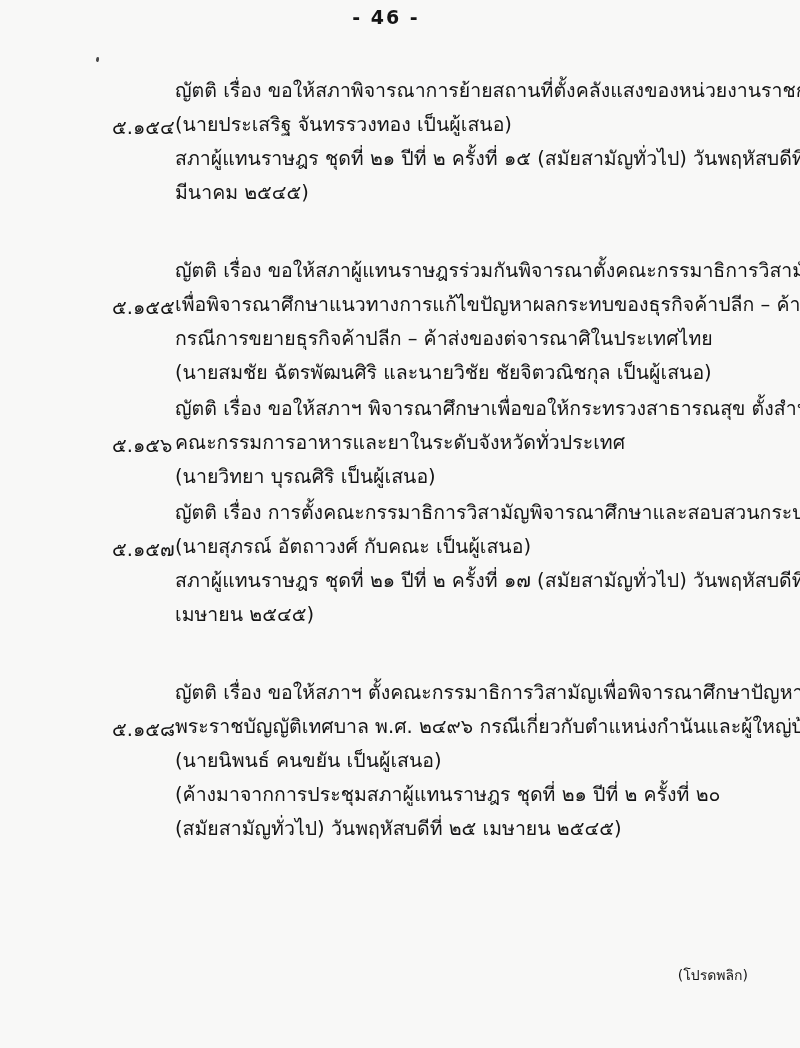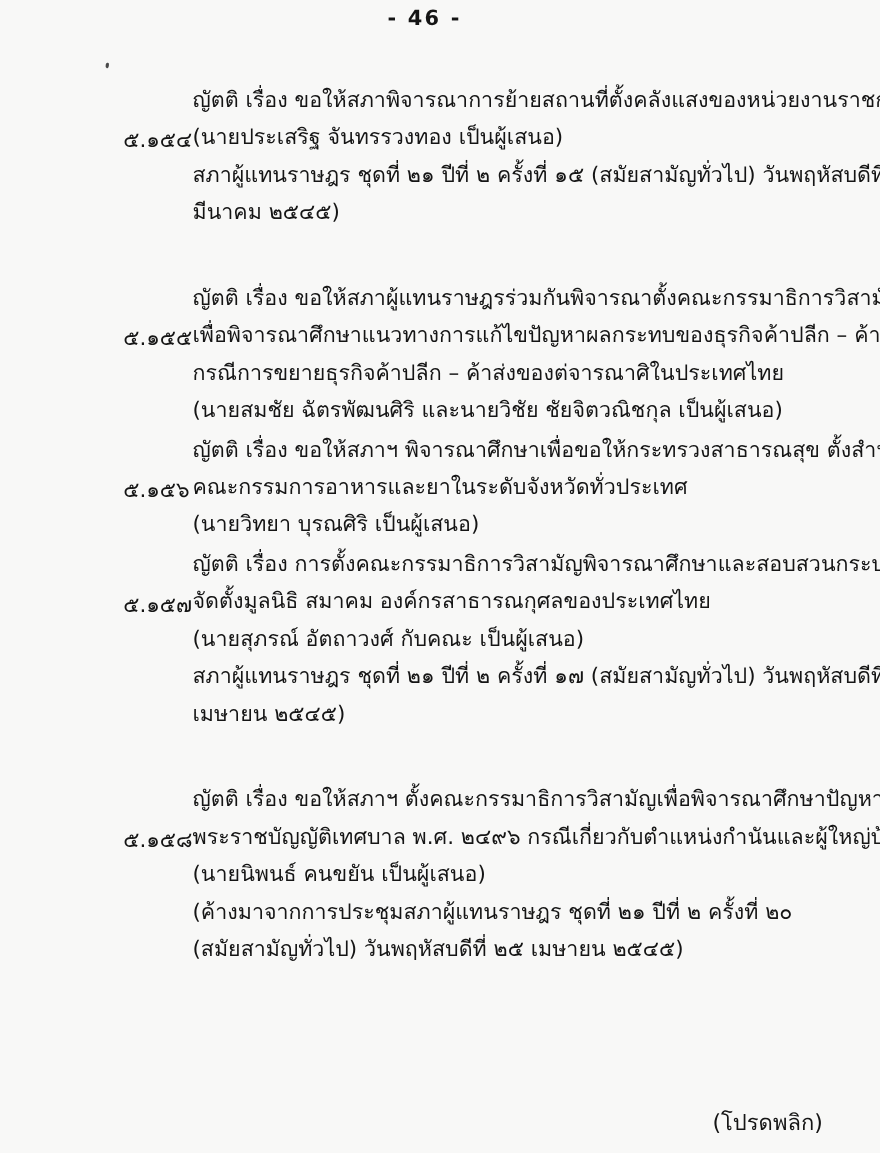--- a/index.html
+++ b/index.html
@@ -60,23 +60,23 @@
     flex: 1 1 auto;
     min-width: 0;
   }
   .line {
     font-size: 19.5px;
     line-height: 34px;
     white-space: nowrap;
   }
   .footer-note {
     position: absolute;
-    top: 1004px;
+    top: 964px;
     right: 52px;
-    font-size: 20px;
+    font-size: 14px;
   }
 </style>
 </head>
 <body>
 
 <div class="page-number">- 46 -</div>
 <div class="stray-dot"></div>
 
 <div class="content">
 
@@ -106,21 +106,20 @@
       <div class="line">ญัตติ เรื่อง ขอให้สภาฯ พิจารณาศึกษาเพื่อขอให้กระทรวงสาธารณสุข ตั้งสำนักงาน</div>
       <div class="line">คณะกรรมการอาหารและยาในระดับจังหวัดทั่วประเทศ</div>
       <div class="line">(นายวิทยา บุรณศิริ เป็นผู้เสนอ)</div>
     </div>
   </div>
 
   <div class="item gap-small">
     <div class="item-no">๕.๑๕๗</div>
     <div class="item-body">
       <div class="line">ญัตติ เรื่อง การตั้งคณะกรรมาธิการวิสามัญพิจารณาศึกษาและสอบสวนกระบวนการ</div>
-      <div class="line">จัดตั้งมูลนิธิ สมาคม องค์กรสาธารณกุศลของประเทศไทย</div>
       <div class="line">(นายสุภรณ์ อัตถาวงศ์ กับคณะ เป็นผู้เสนอ)</div>
       <div class="line">สภาผู้แทนราษฎร ชุดที่ ๒๑ ปีที่ ๒ ครั้งที่ ๑๗ (สมัยสามัญทั่วไป) วันพฤหัสบดีที่ ๔</div>
       <div class="line">เมษายน ๒๕๔๕)</div>
     </div>
   </div>
 
   <div class="item gap-large">
     <div class="item-no">๕.๑๕๘</div>
     <div class="item-body">
       <div class="line">ญัตติ เรื่อง ขอให้สภาฯ ตั้งคณะกรรมาธิการวิสามัญเพื่อพิจารณาศึกษาปัญหา</div>

